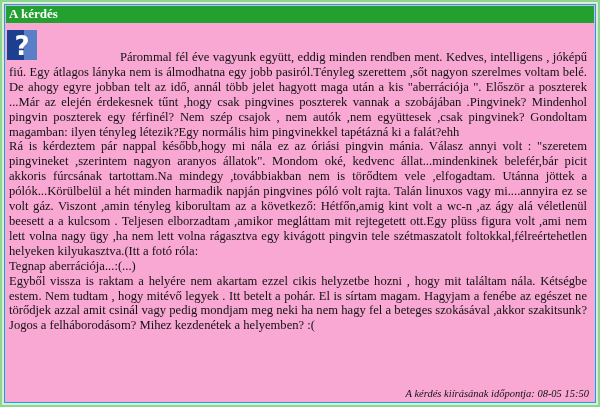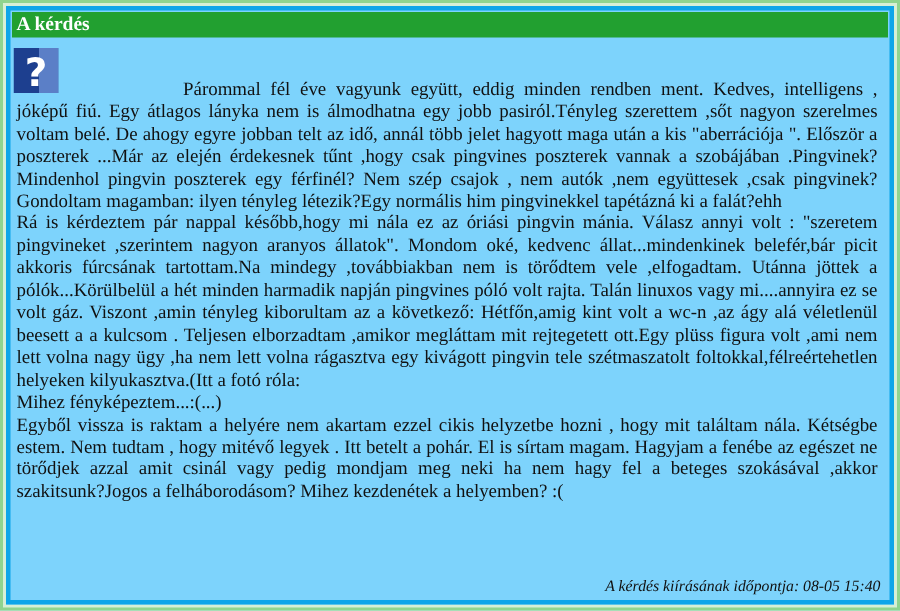--- a/index.html
+++ b/index.html
@@ -10,22 +10,22 @@
     color: #111;
   }
   .outer {
     position: absolute; left: 0; top: 0; width: 600px; height: 407px;
     box-sizing: border-box;
     border: 2px solid #8fd48f;
     background: #d6efd6;
   }
   .inner {
     position: absolute; left: 2px; top: 2px; right: 2px; bottom: 2px;
-    border: 3px solid #0ea5e9;
-    background: #7dd3fc;
+    border: 1px solid #0ea5e9;
+    background: #f9a8d4;
   }
   .header {
     height: 17px; line-height: 16px;
     background: #22a030;
     color: #ffffff;
     font-weight: bold;
     font-size: 13px;
     padding-left: 3px;
     margin: 1px;
   }
@@ -68,19 +68,19 @@
     <div class="header">A kérdés</div>
     <div class="content">
       <svg class="qicon" viewBox="0 0 30 30">
         <rect x="0" y="0" width="30" height="30" fill="#1d3f8f"></rect>
         <rect x="17" y="0" width="13" height="30" fill="#5b7fc7"></rect>
         <text x="15" y="25" text-anchor="middle" font-family="DejaVu Sans, sans-serif" font-weight="bold" font-size="26" fill="#ffffff">?</text>
       </svg>
       <div class="body-text">
         <p class="first">Párommal fél éve vagyunk együtt, eddig minden rendben ment. Kedves, intelligens , jóképű fiú. Egy átlagos lányka nem is álmodhatna egy jobb pasiról.Tényleg szerettem ,sőt nagyon szerelmes voltam belé. De ahogy egyre jobban telt az idő, annál több jelet hagyott maga után a kis "aberrációja ". Először a poszterek ...Már az elején érdekesnek tűnt ,hogy csak pingvines poszterek vannak a szobájában .Pingvinek? Mindenhol pingvin poszterek egy férfinél? Nem szép csajok , nem autók ,nem együttesek ,csak pingvinek? Gondoltam magamban: ilyen tényleg létezik?Egy normális him pingvinekkel tapétázná ki a falát?ehh</p>
         <p>Rá is kérdeztem pár nappal később,hogy mi nála ez az óriási pingvin mánia. Válasz annyi volt : "szeretem pingvineket ,szerintem nagyon aranyos állatok". Mondom oké, kedvenc állat...mindenkinek belefér,bár picit akkoris fúrcsának tartottam.Na mindegy ,továbbiakban nem is törődtem vele ,elfogadtam. Utánna jöttek a pólók...Körülbelül a hét minden harmadik napján pingvines póló volt rajta. Talán linuxos vagy mi....annyira ez se volt gáz. Viszont ,amin tényleg kiborultam az a következő: Hétfőn,amig kint volt a wc-n ,az ágy alá véletlenül beesett a a kulcsom . Teljesen elborzadtam ,amikor megláttam mit rejtegetett ott.Egy plüss figura volt ,ami nem lett volna nagy ügy ,ha nem lett volna rágasztva egy kivágott pingvin tele szétmaszatolt foltokkal,félreértehetlen helyeken kilyukasztva.(Itt a fotó róla:</p>
-        <p>Mihez fényképeztem...:(...)</p>
+        <p>Tegnap aberrációja...:(...)</p>
         <p>Egyből vissza is raktam a helyére nem akartam ezzel cikis helyzetbe hozni , hogy mit találtam nála. Kétségbe estem. Nem tudtam , hogy mitévő legyek . Itt betelt a pohár. El is sírtam magam. Hagyjam a fenébe az egészet ne törődjek azzal amit csinál vagy pedig mondjam meg neki ha nem hagy fel a beteges szokásával ,akkor szakitsunk?Jogos a felháborodásom? Mihez kezdenétek a helyemben? :(</p>
       </div>
     </div>
-    <div class="footer">A kérdés kiírásának időpontja: 08-05 15:40</div>
+    <div class="footer">A kérdés kiírásának időpontja: 08-05 15:50</div>
   </div>
 </div>
 
 </body></html>

